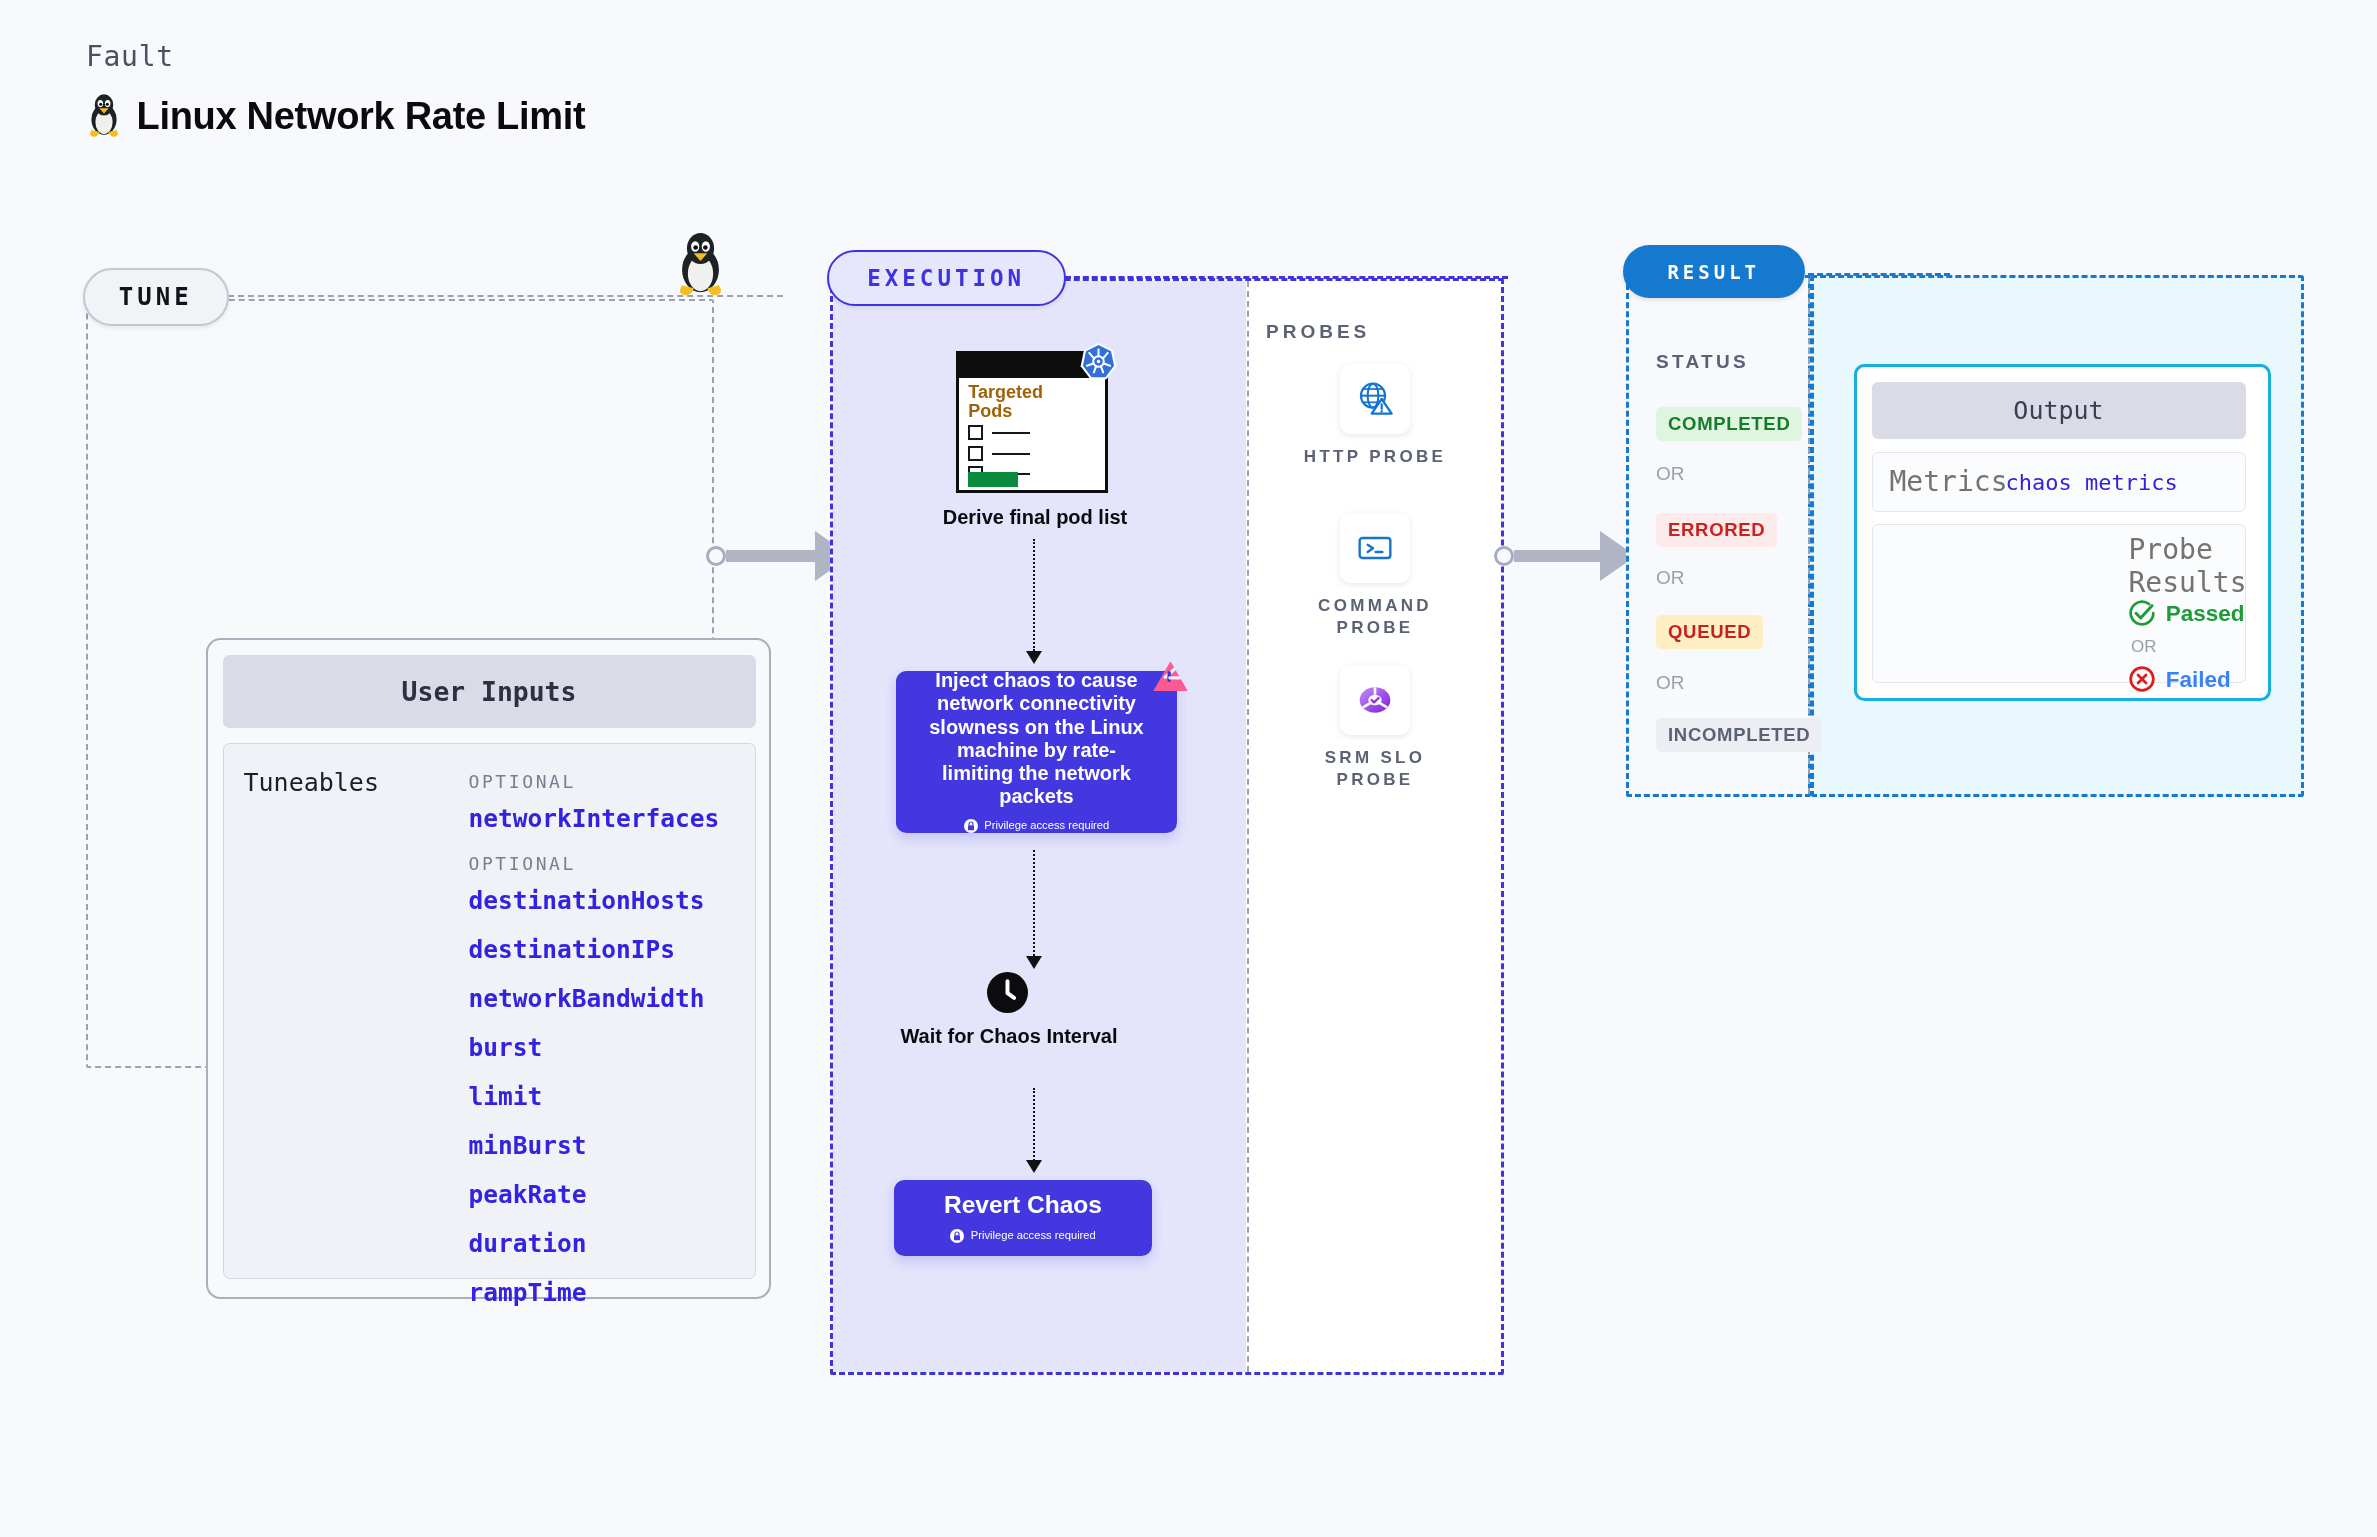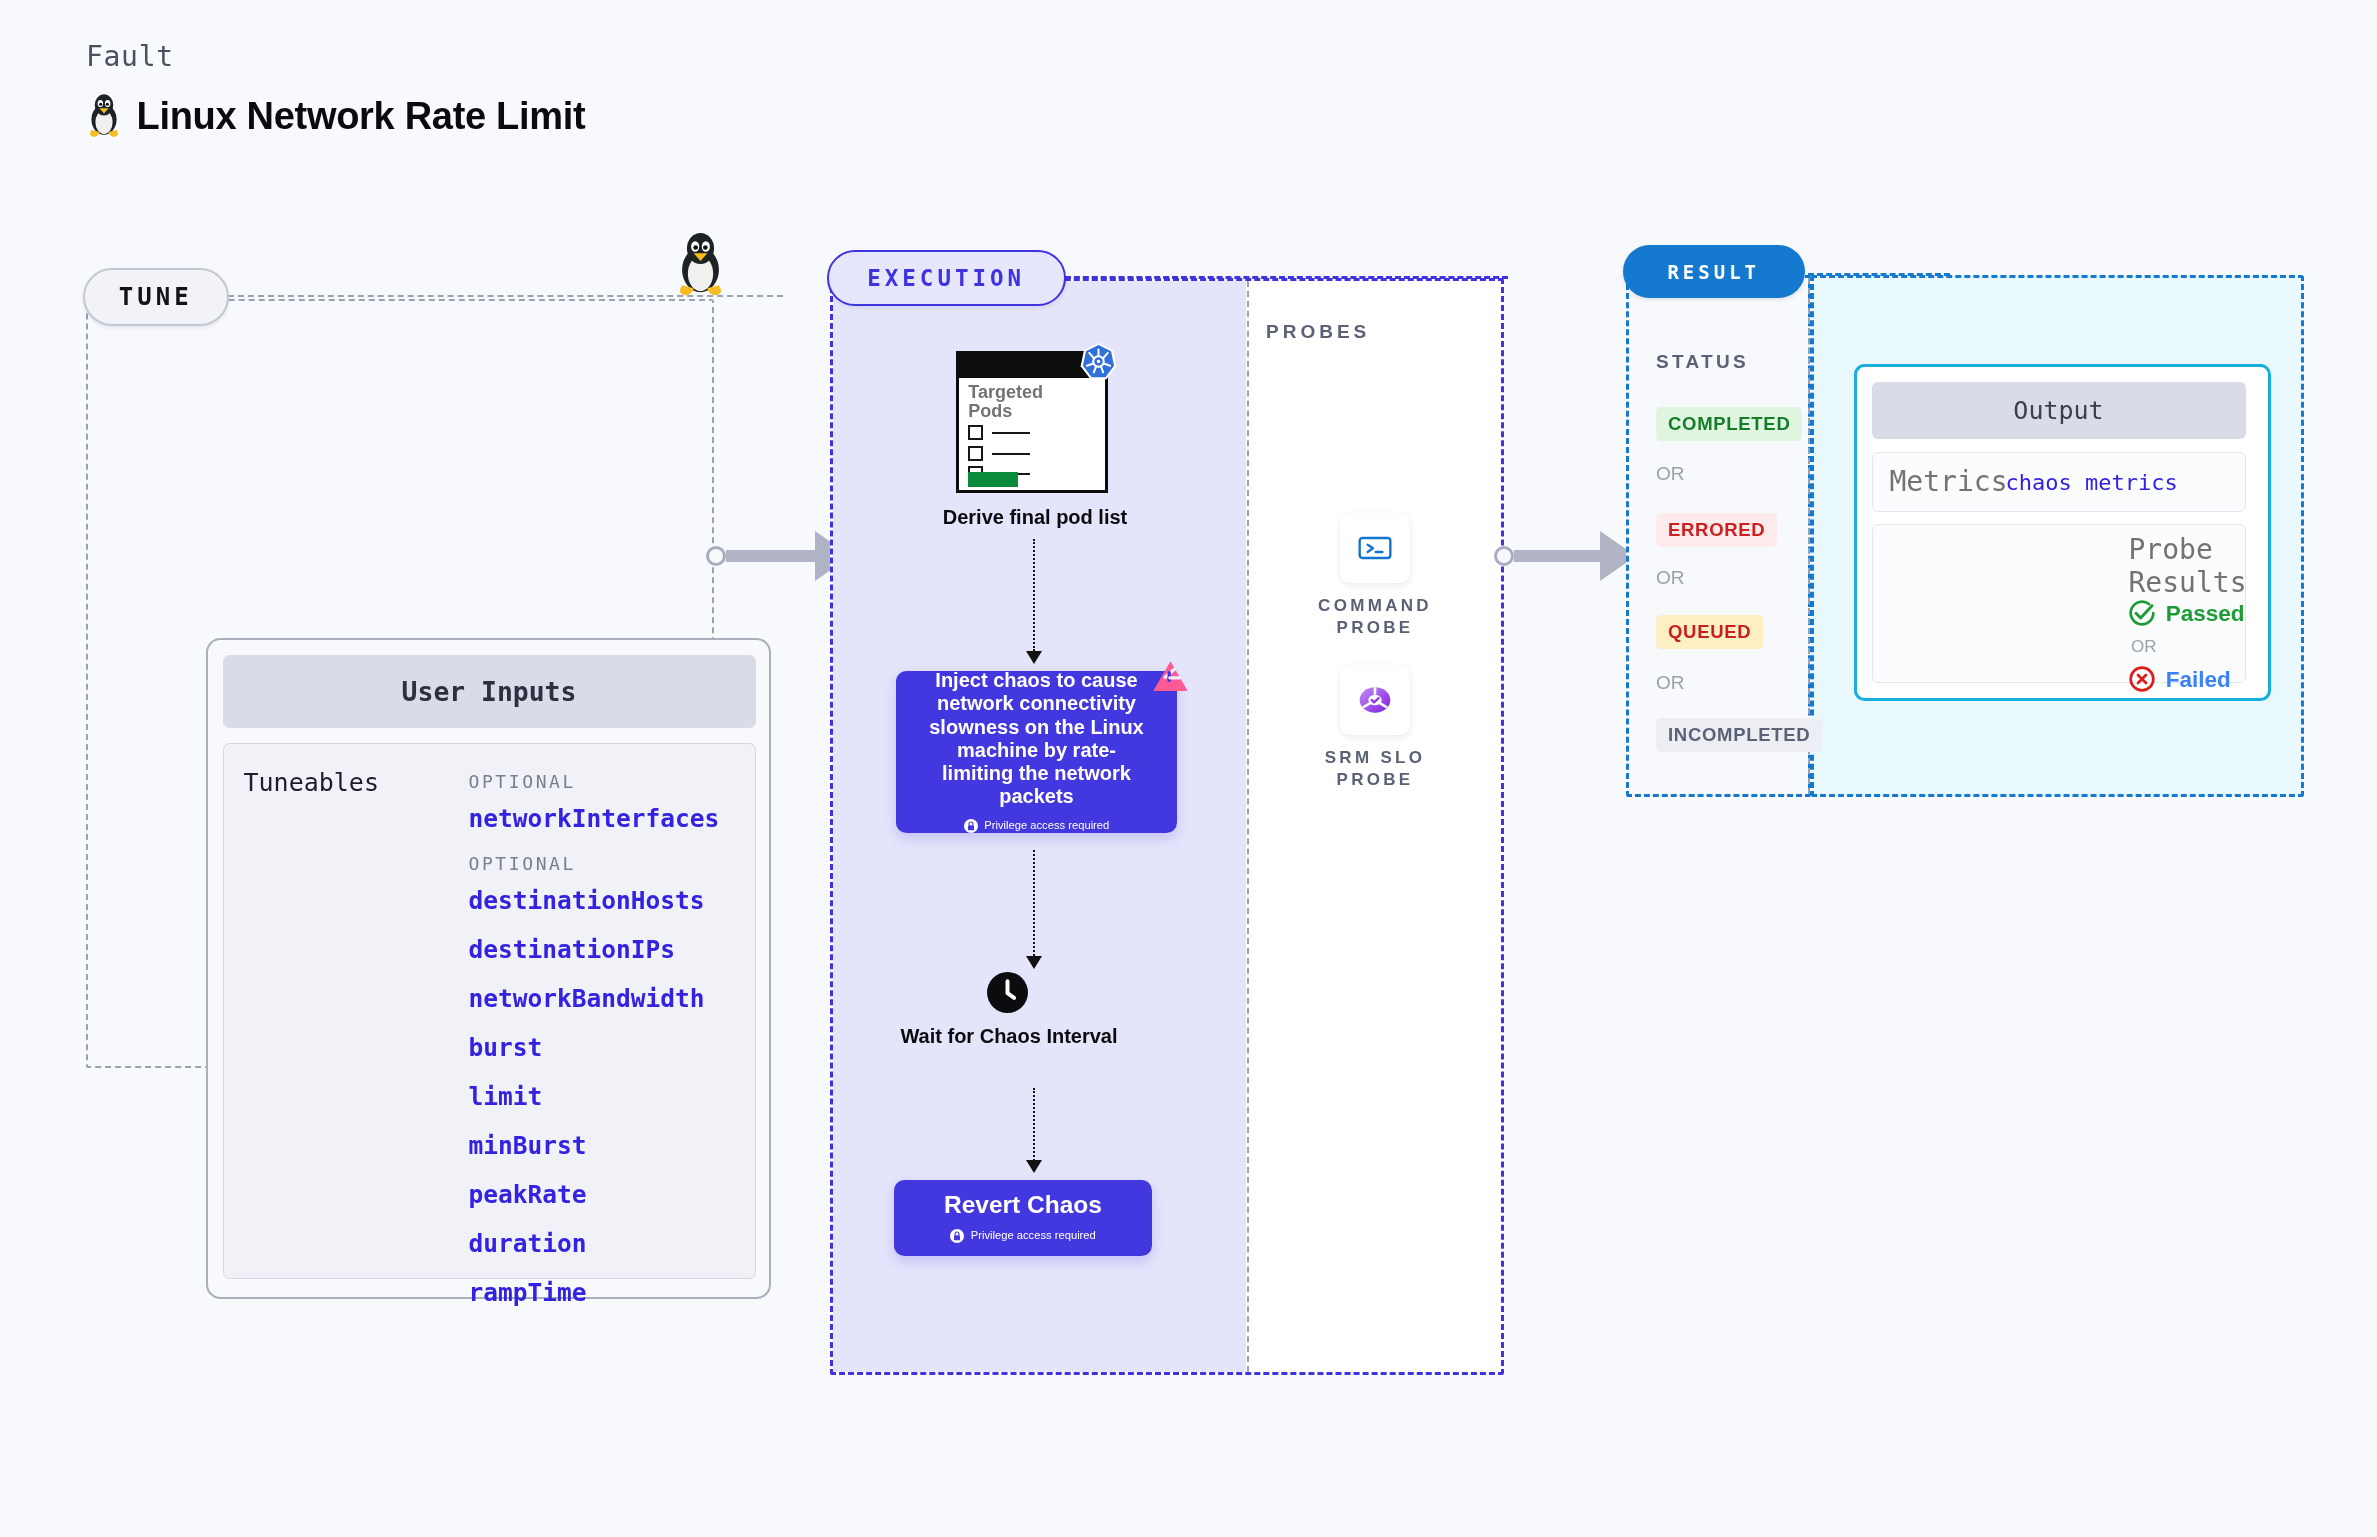--- a/index.html
+++ b/index.html
@@ -117,21 +117,21 @@
   }
 
   
   #pods-card{
     position:absolute;left:126px;top:93px;width:152px;height:142px;
     background:#ffffff;border:3.3px solid #0d0d0d;box-sizing:border-box;
   }
   #pods-topbar{position:absolute;left:0;top:0;width:100%;height:24px;background:#0d0d0d;}
   #pods-title{
     position:absolute;left:9.3px;top:29px;width:99px;
-    font-size:18px;font-weight:bold;color:#737373;line-height:1.05;
+    font-size:18px;font-weight:bold;color:#a16207;line-height:1.05;
   }
   .pods-row{position:absolute;left:9.3px;display:flex;align-items:center;gap:8.6px;}
   .pods-chk{width:15px;height:15px;border:2px solid #16171c;box-sizing:border-box;}
   .pods-line{width:38px;height:2px;background:#16171c;}
   #pods-green{position:absolute;left:9.3px;top:118px;width:50px;height:15px;background:#0a8a3c;}
   #k8s-logo{position:absolute;left:248px;top:83px;width:41px;height:41px;z-index:5;}
   #derive-caption{
     position:absolute;left:53px;top:248px;width:304px;text-align:center;
     font-size:20px;font-weight:bold;color:#0b0b0f;
   }
@@ -421,20 +421,35 @@
         <svg width="14" height="14" viewBox="0 0 21 21">
           <circle cx="10.5" cy="10.5" r="10.5" fill="#fff"></circle>
           <rect x="6" y="9.5" width="9" height="7.5" rx="1.4" fill="#4338e0"></rect>
           <path d="M7.6 9.5 V7.4 a2.9 2.9 0 0 1 5.8 0 V9.5" fill="none" stroke="#4338e0" stroke-width="1.8"></path>
         </svg>
       </span>
       <span class="priv-text">Privilege access required</span>
     </div>
   </div>
 
+  <div class="probe" id="probe-http">
+    <div class="probe-icon-card">
+      <svg width="40" height="40" viewBox="0 0 60 60">
+        <circle cx="27" cy="25" r="18" fill="none" stroke="#1574cf" stroke-width="3.4"></circle>
+        <ellipse cx="27" cy="25" rx="8" ry="18" fill="none" stroke="#1574cf" stroke-width="3"></ellipse>
+        <line x1="9" y1="25" x2="45" y2="25" stroke="#1574cf" stroke-width="3"></line>
+        <line x1="12" y1="15" x2="42" y2="15" stroke="#1574cf" stroke-width="2.6"></line>
+        <line x1="12" y1="35" x2="42" y2="35" stroke="#1574cf" stroke-width="2.6"></line>
+        <path d="M40 30 L55 52 L25 52 Z" fill="#fff" stroke="#1574cf" stroke-width="3.4" stroke-linejoin="round"></path>
+        <line x1="40" y1="38" x2="40" y2="45" stroke="#1574cf" stroke-width="3.2" stroke-linecap="round"></line>
+        <circle cx="40" cy="48.5" r="1.8" fill="#1574cf"></circle>
+      </svg>
+    </div>
+    <div class="probe-label">HTTP PROBE</div>
+  </div>
 
   <div class="probe" id="probe-cmd">
     <div class="probe-icon-card">
       <svg width="40" height="40" viewBox="0 0 60 60">
         <rect x="7" y="15" width="46" height="30" rx="4" fill="none" stroke="#1574cf" stroke-width="3.6"></rect>
         <path d="M19 25 L27 30.5 L19 36" fill="none" stroke="#1574cf" stroke-width="3.6" stroke-linecap="round" stroke-linejoin="round"></path>
         <line x1="31" y1="36" x2="41" y2="36" stroke="#1574cf" stroke-width="3.6" stroke-linecap="round"></line>
       </svg>
     </div>
     <div class="probe-label">COMMAND PROBE</div>

